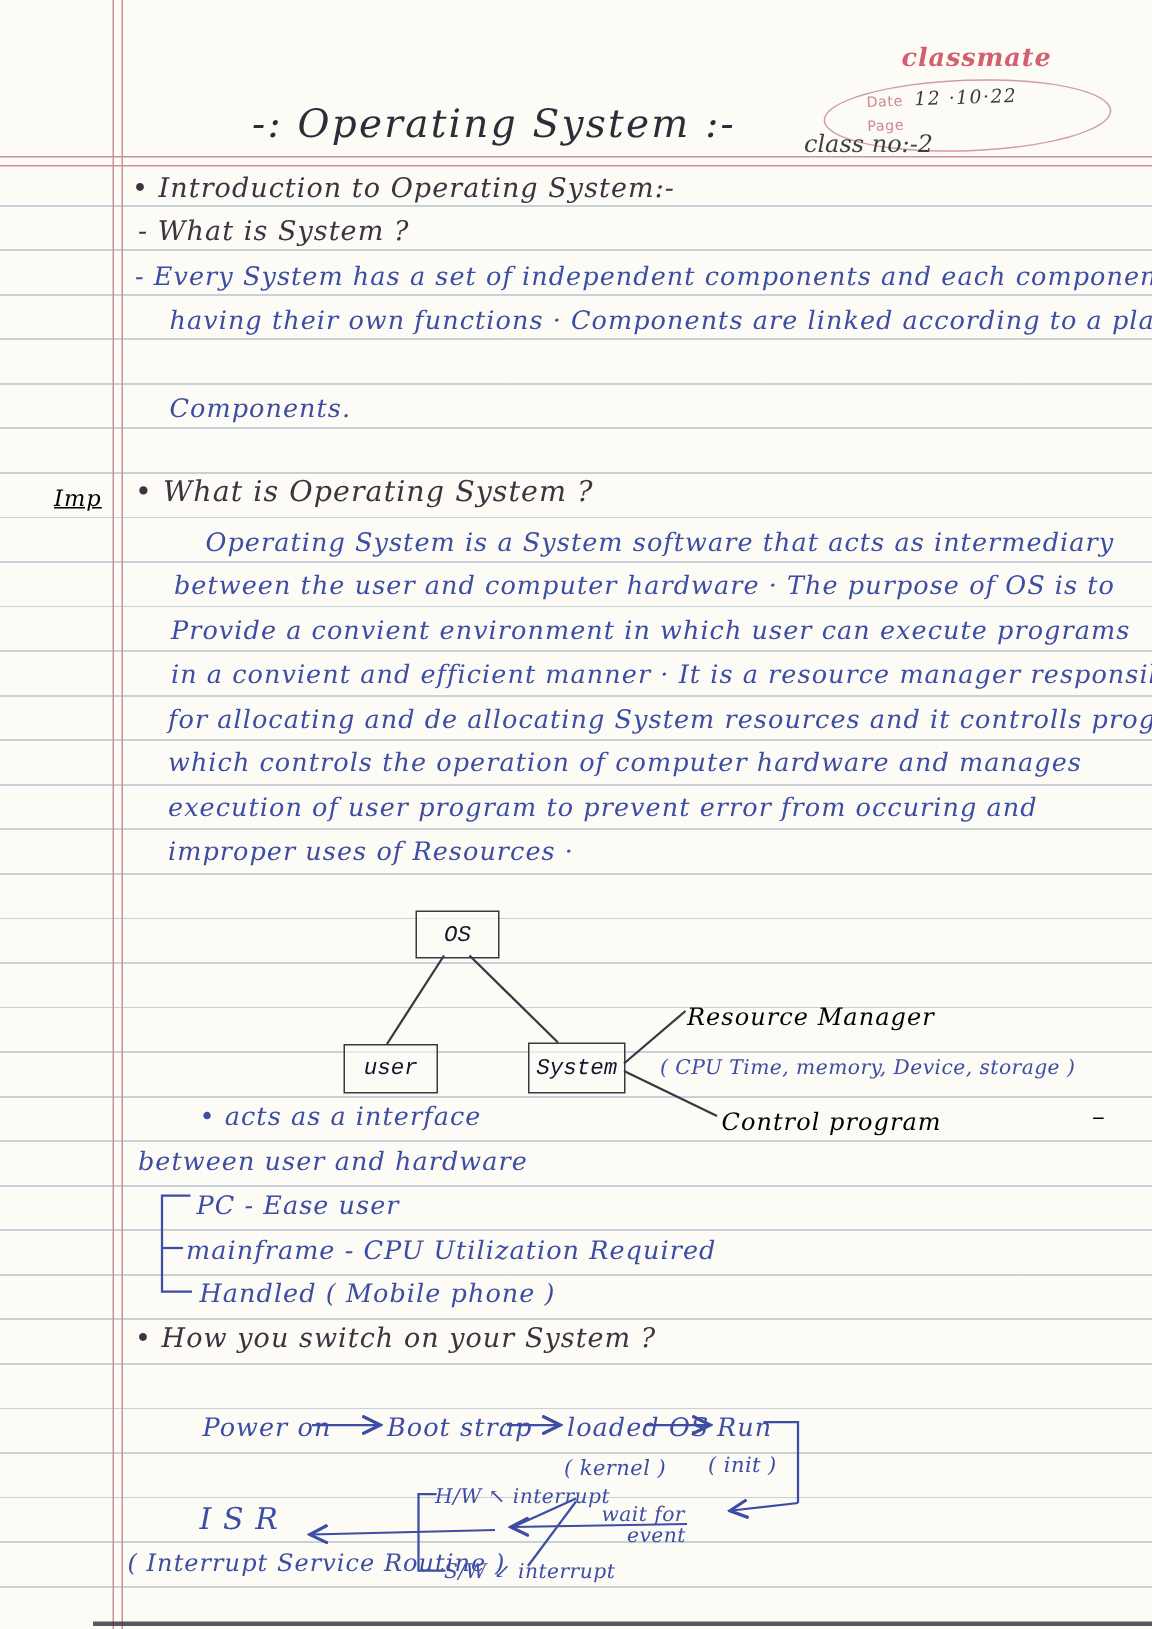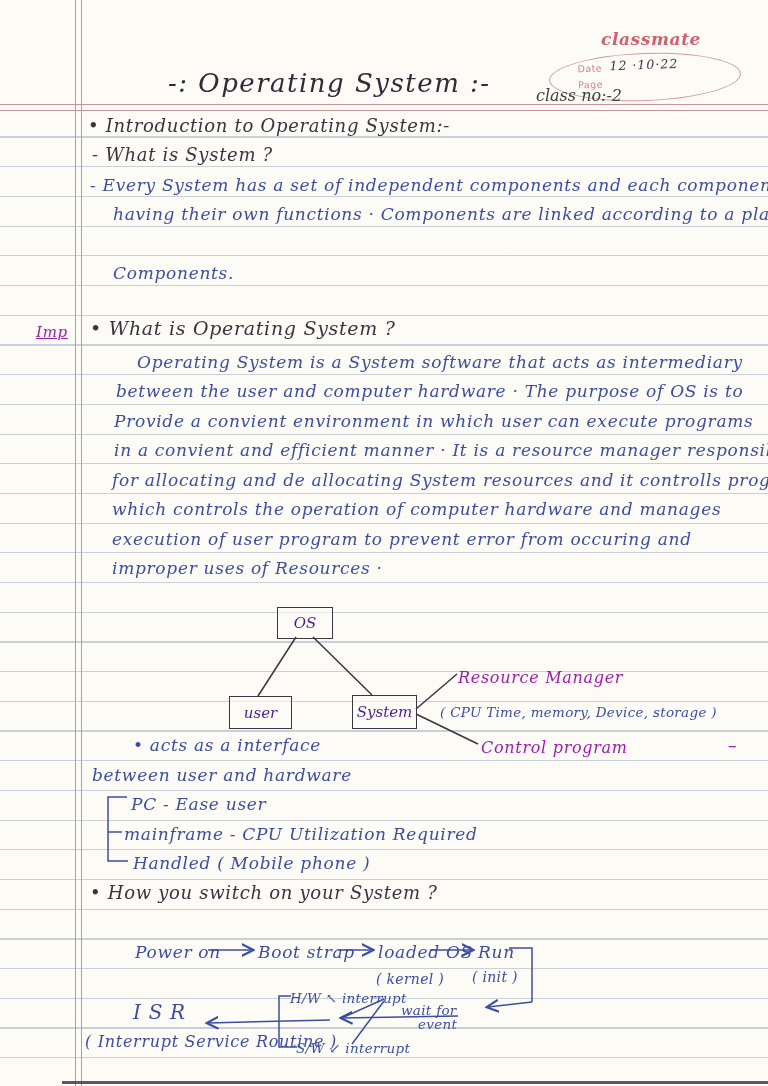--- a/index.html
+++ b/index.html
@@ -13,42 +13,42 @@
     position:absolute;left:0;right:0;top:108px;bottom:6px;
     background:repeating-linear-gradient(to bottom, transparent 0 28.5px, #bdc9d1 28.5px 29.7px);
     opacity:.85;
   }
   .red-v{position:absolute;top:0;bottom:0;width:1.3px;background:#c9929a;}
   .red-h{position:absolute;left:0;right:0;height:1.3px;background:#c9929a;}
   .hand{
     position:absolute;white-space:nowrap;font-style:italic;
     font-size:17px;letter-spacing:.7px;line-height:28px;color:#3c4da3;
   }
-  .ink-dark{color:#a21caf;}
+  .ink-dark{color:#000000;}
   .ink-head{color:#3b3440;font-size:18px;}
   .small{font-size:13.5px;letter-spacing:.3px;}
   .brand{
     position:absolute;left:601px;top:29px;color:#d45f6e;
     font-style:italic;font-weight:bold;font-size:17px;letter-spacing:.6px;
   }
   .stamp{
     position:absolute;left:549px;top:53px;width:190px;height:46px;
     border:1.4px solid #d39aa4;border-radius:50%;transform:rotate(-2deg);
   }
   .stamp-label{position:absolute;color:#cf8793;font-size:9.5px;font-family:"DejaVu Sans",sans-serif;letter-spacing:.4px;}
   .stamp-value{position:absolute;color:#3a3744;font-size:12.5px;font-style:italic;letter-spacing:1px;}
   .title{
     position:absolute;left:168px;top:68px;font-size:26px;font-style:italic;
     color:#2f2b39;letter-spacing:1.5px;white-space:nowrap;
   }
   .classno{position:absolute;left:536px;top:86px;font-size:16px;font-style:italic;color:#404040;white-space:nowrap;}
   .box{
-    position:absolute;border:1.6px solid #3a3642;color:#4c1d95;
+    position:absolute;border:1.6px solid #3a3642;color:#0f172a;
     font-style:italic;font-size:15px;text-align:center;
-    display:flex;align-items:center;justify-content:center;background:rgba(252,251,246,.6);
+    display:flex;align-items:center;justify-content:center;background:rgba(252,251,246,.6);font-family:Liberation Mono, monospace;
   }
   svg.overlay{position:absolute;left:0;top:0;pointer-events:none;}
   .bottom-edge{position:absolute;left:62px;right:0;top:1081px;height:3px;background:#3e3a43;opacity:.85;}
 </style>
 </head>
 <body>
 
 <div class="page">
 
   <div class="rules"></div>

